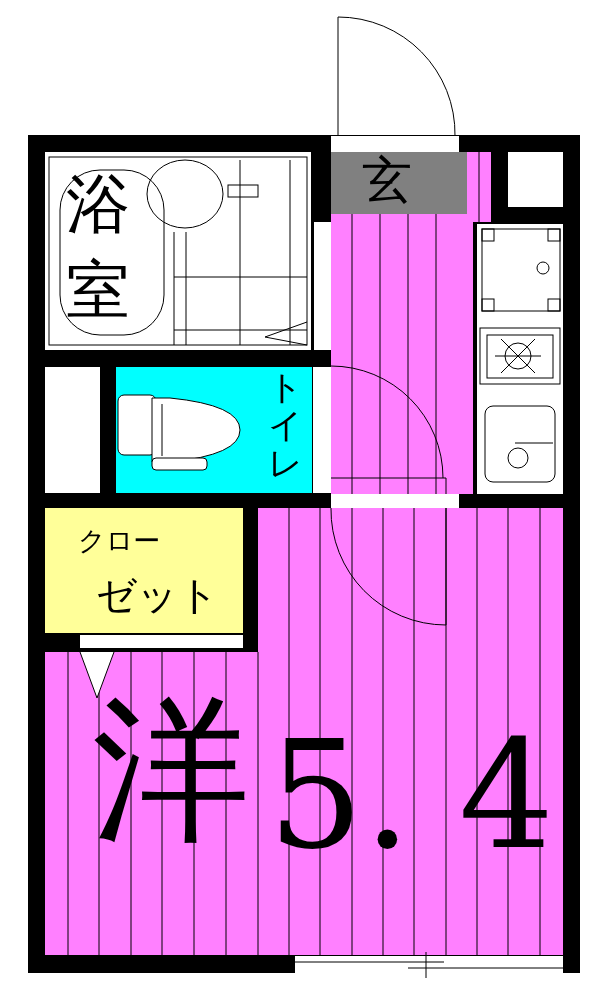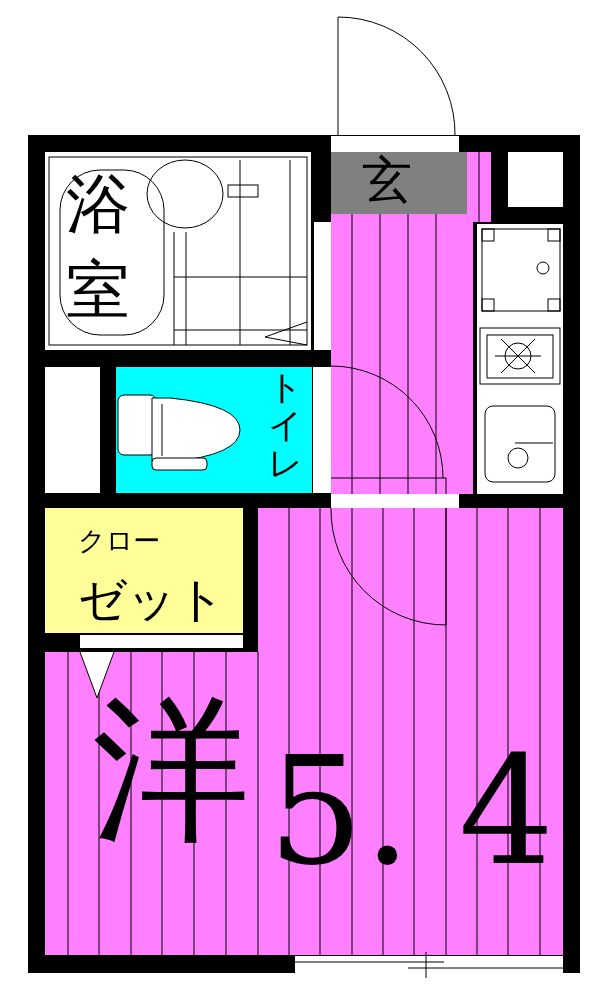--- a/index.html
+++ b/index.html
@@ -125,16 +125,16 @@
 <div class="room-label" style="left:66px;top:172px;font-size:64px;">浴</div>
 <div class="room-label" style="left:66px;top:258px;font-size:64px;">室</div>
 
 <div class="room-label" style="left:362px;top:155px;font-size:50px;">玄</div>
 
 <div class="room-label" style="left:268px;top:370px;font-size:34px;">ト</div>
 <div class="room-label" style="left:268px;top:408px;font-size:34px;">イ</div>
 <div class="room-label" style="left:268px;top:446px;font-size:34px;">レ</div>
 
 <div class="room-label" style="left:78px;top:527px;font-size:27px;">クロー</div>
-<div class="room-label" style="left:78px;top:575px;font-size:48px;text-align:center;">ゼット</div>
+<div class="room-label" style="left:96px;top:575px;font-size:40px;text-align:center;">ゼット</div>
 
 <div class="room-label" style="left:92px;top:690px;font-size:158px;">洋</div>
-<div class="room-label" style="left:268px;top:736px;font-size:150px;white-space:pre;">5. 4</div>
+<div class="room-label" style="left:268px;top:720px;font-size:150px;white-space:pre;">5. 4</div>
 
 </body></html>

